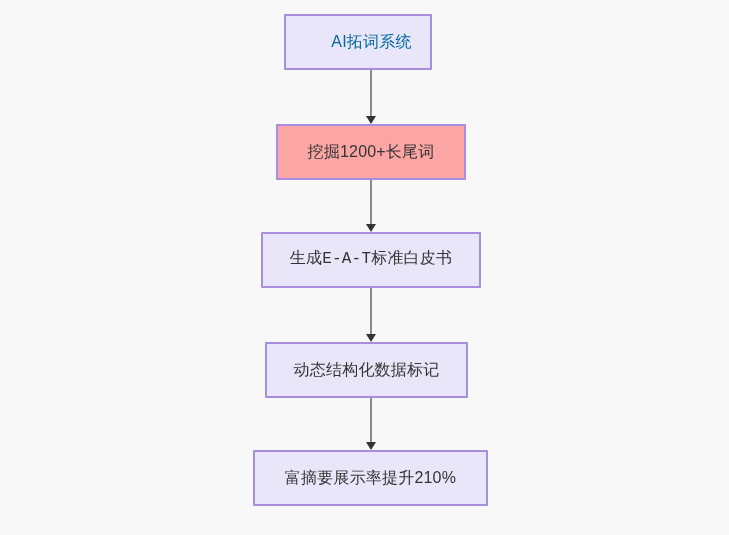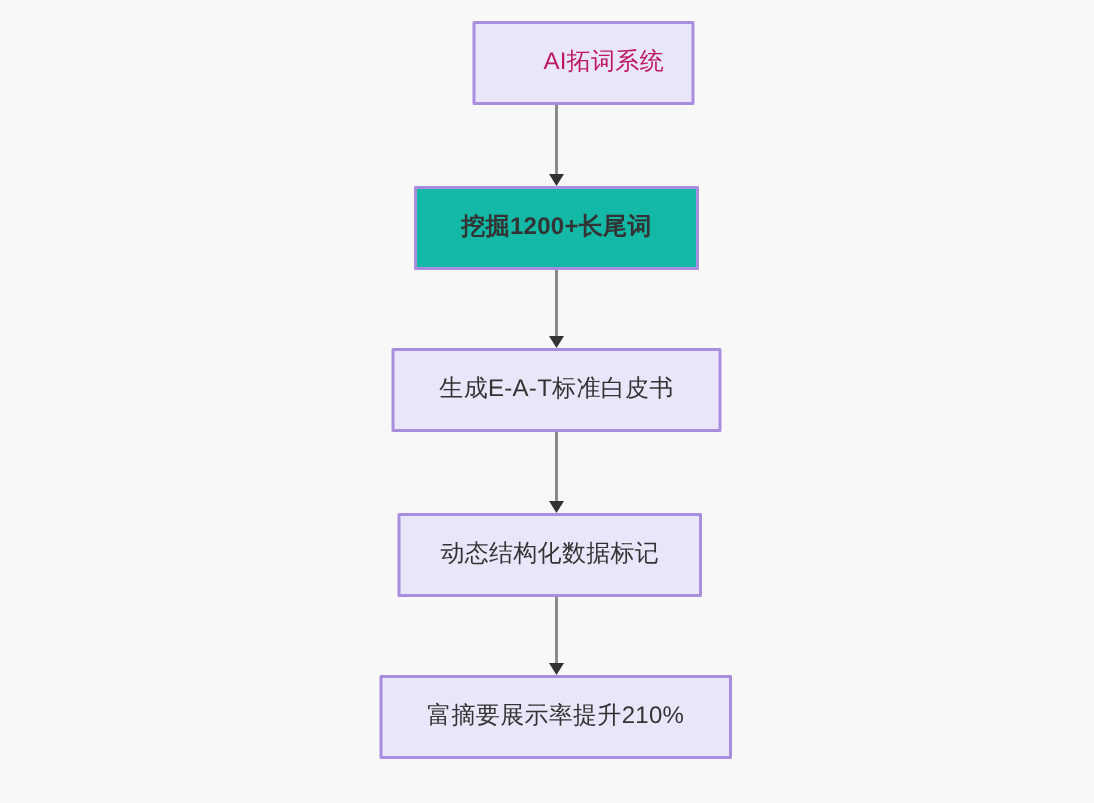--- a/index.html
+++ b/index.html
@@ -73,27 +73,27 @@
   </div>
   <div class="edge" id="edge-2" style="left: 370px; top: 288px; height: 54px;">
     <div class="edge-line" style="height: 48px; background: rgb(138, 138, 138);"></div>
     <div class="edge-head" style="top: 46px; border-top-color: rgb(51, 51, 51);"></div>
   </div>
   <div class="edge" id="edge-3" style="left: 370px; top: 398px; height: 52px;">
     <div class="edge-line" style="height: 46px; background: rgb(138, 138, 138);"></div>
     <div class="edge-head" style="top: 44px; border-top-color: rgb(51, 51, 51);"></div>
   </div>
 
-  <div class="node" id="node-0" style="left: 315px; top: 14px; width: 148px; height: 56px; background: rgb(233, 230, 250); border-color: rgb(169, 142, 224); color: #be185d; padding-left: 27px;">
+  <div class="node" id="node-0" style="left: 284px; top: 14px; width: 148px; height: 56px; background: rgb(233, 230, 250); border-color: rgb(169, 142, 224); color: #0369a1; padding-left: 27px;">
     <span class="node-label">AI拓词系统</span>
   </div>
-  <div class="node" id="node-1" style="left: 276px; top: 124px; width: 190px; height: 56px; background: #14b8a6; border-color: rgb(169, 142, 224); color: rgb(51, 51, 51); font-weight: bold;">
+  <div class="node" id="node-1" style="left: 276px; top: 124px; width: 190px; height: 56px; background: #fca5a5; border-color: rgb(169, 142, 224); color: rgb(51, 51, 51);">
     <span class="node-label">挖掘1200+长尾词</span>
   </div>
-  <div class="node" id="node-2" style="left: 261px; top: 232px; width: 220px; height: 56px; background: rgb(233, 230, 250); border-color: rgb(169, 142, 224); color: rgb(51, 51, 51);">
+  <div class="node" id="node-2" style="left: 261px; top: 232px; width: 220px; height: 56px; background: rgb(233, 230, 250); border-color: rgb(169, 142, 224); color: rgb(51, 51, 51); font-family: Liberation Mono, monospace;">
     <span class="node-label">生成E-A-T标准白皮书</span>
   </div>
   <div class="node" id="node-3" style="left: 265px; top: 342px; width: 203px; height: 56px; background: rgb(233, 230, 250); border-color: rgb(169, 142, 224); color: rgb(51, 51, 51);">
     <span class="node-label">动态结构化数据标记</span>
   </div>
   <div class="node" id="node-4" style="left: 253px; top: 450px; width: 235px; height: 56px; background: rgb(233, 230, 250); border-color: rgb(169, 142, 224); color: rgb(51, 51, 51); justify-content: center;">
     <span class="node-label">富摘要展示率提升210%</span>
   </div>
 
 </div>

